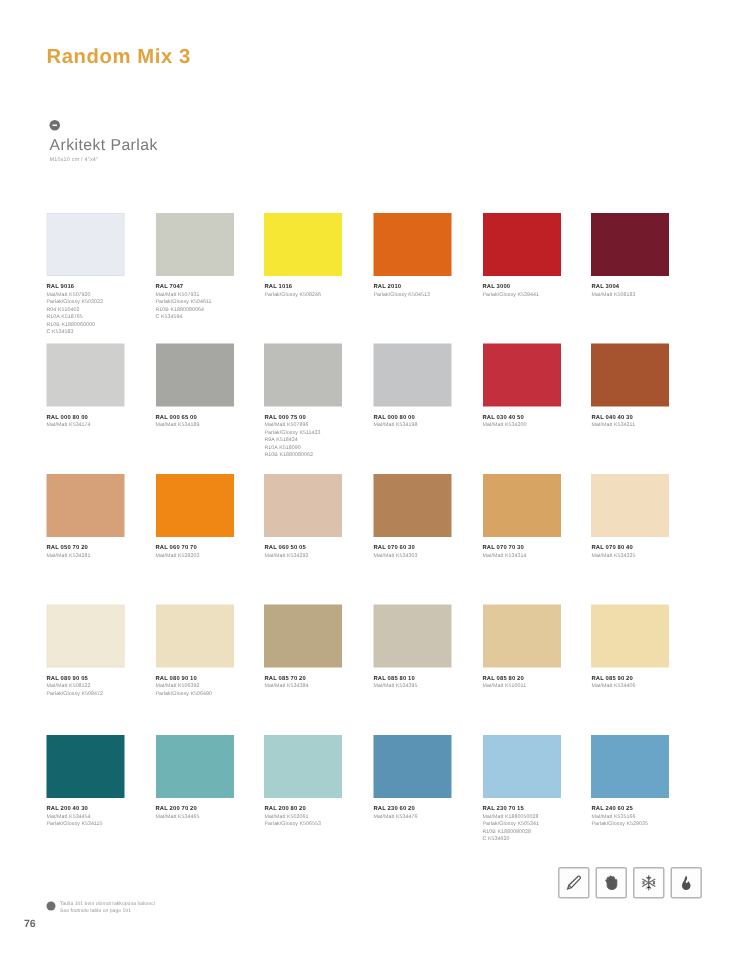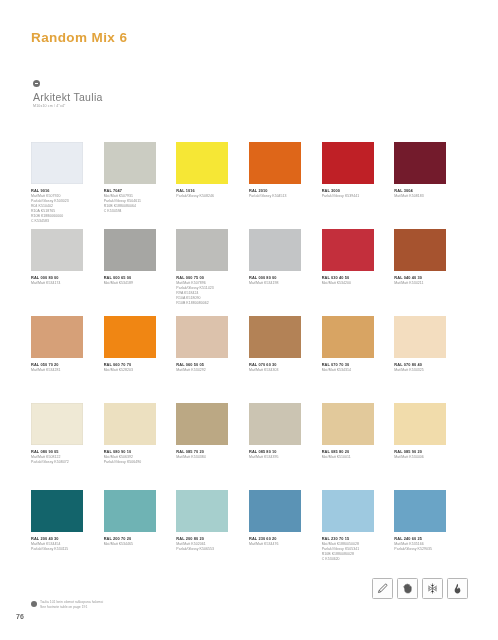--- a/index.html
+++ b/index.html
@@ -92,25 +92,25 @@
     background:#fdfdfd;
     display:flex;align-items:center;justify-content:center;
   }
   .picto svg{display:block;}
 </style>
 </head>
 <body>
 
 <div class="page">
 
-  <div class="page-title">Random Mix 6</div>
+  <div class="page-title">Random Mix 3</div>
 
   <div class="section">
     <span class="section-bullet"></span>
-    <div class="section-title">Arkitekt Taulia</div>
+    <div class="section-title">Arkitekt Parlak</div>
     <div class="section-sub">M10x10 cm / 4"x4"</div>
   </div>
 
   <div class="grid">
       <div class="cell">
         <span class="chip light" style="background: rgb(232, 236, 242);"></span>
         <div class="chip-code">RAL 9016</div>
         <div class="chip-lines">
           <div class="chip-line">Mat/Matt K507920</div>
           <div class="chip-line">Parlak/Glossy K503023</div>

